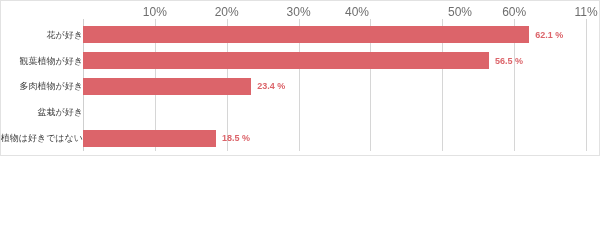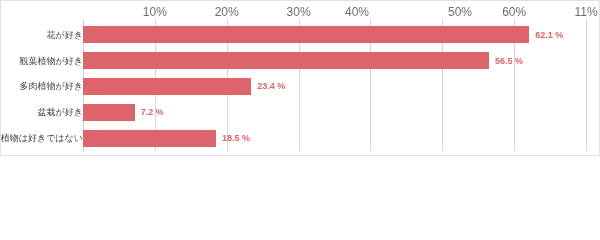--- a/index.html
+++ b/index.html
@@ -132,24 +132,20 @@
       </div>
       <div class="row">
         <div class="cat-label">多肉植物が好き</div>
         <div class="bar-wrap">
           <div class="bar" style="width: 168.146px; background: rgb(220, 100, 106);"></div>
           <div class="bar-value" style="color: rgb(220, 100, 106);">23.4 %</div>
         </div>
       </div>
       <div class="row">
         <div class="cat-label">盆栽が好き</div>
-        <div class="bar-wrap">
-          <div class="bar" style="width: 51.7371px; background: rgb(220, 100, 106);"></div>
-          <div class="bar-value" style="color: rgb(220, 100, 106);">7.2 %</div>
-        </div>
       </div>
       <div class="row">
         <div class="cat-label">植物は好きではない</div>
         <div class="bar-wrap">
           <div class="bar" style="width: 132.936px; background: rgb(220, 100, 106);"></div>
           <div class="bar-value" style="color: rgb(220, 100, 106);">18.5 %</div>
         </div>
       </div>
     </div>
 

